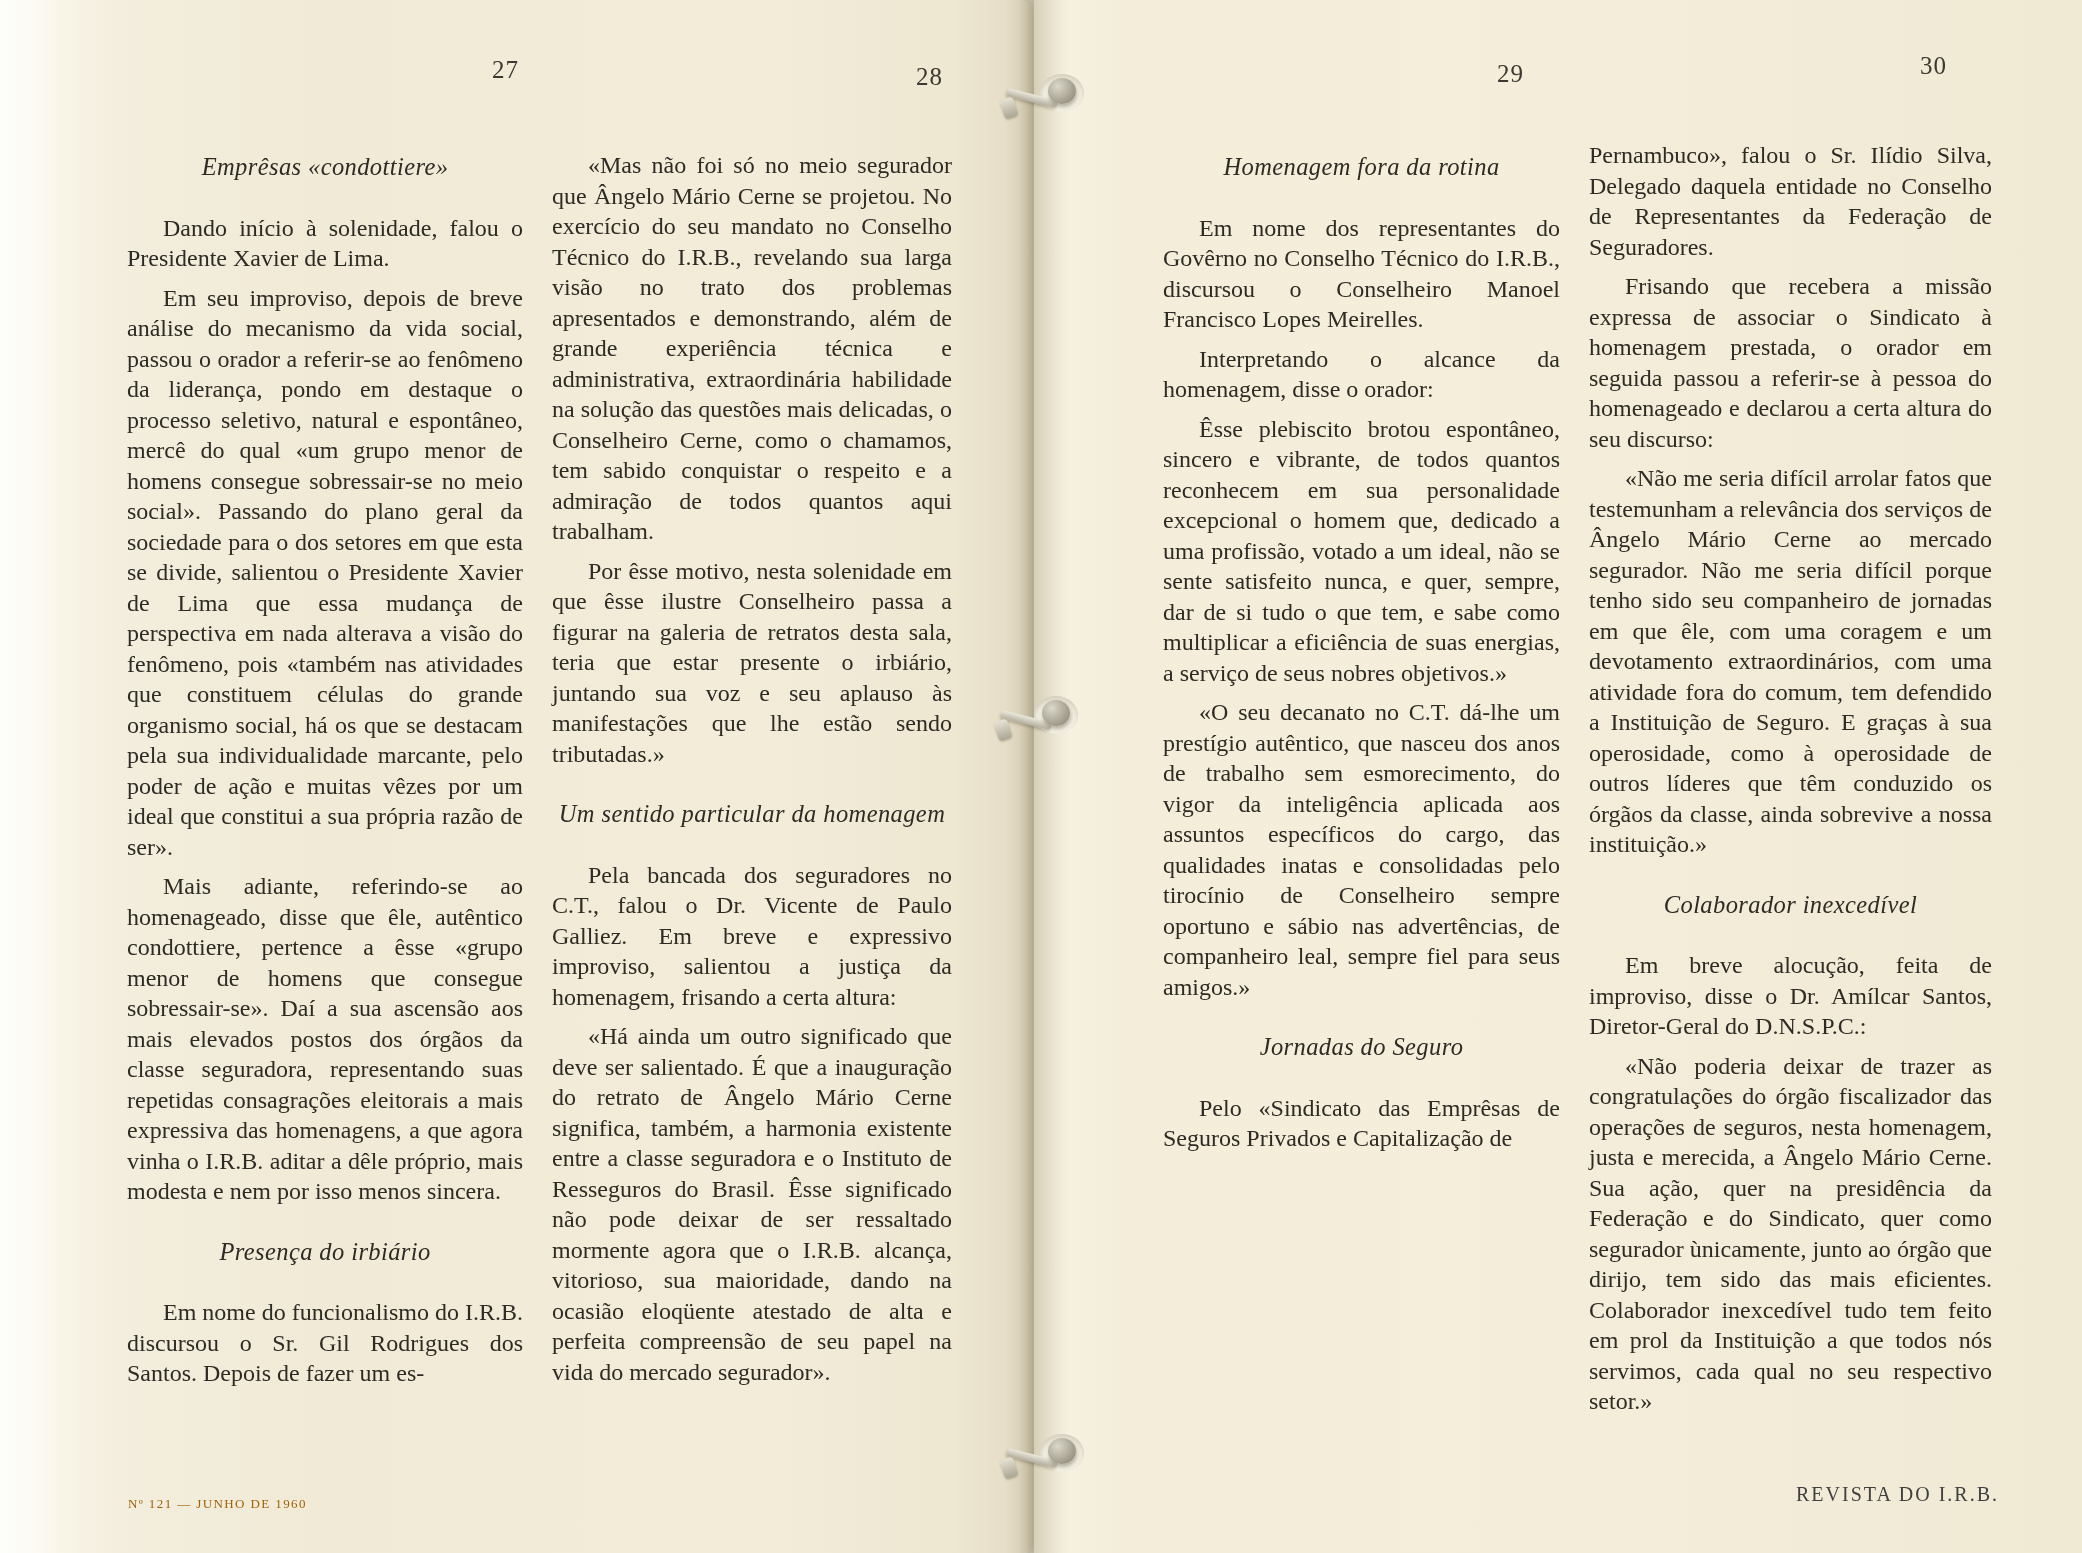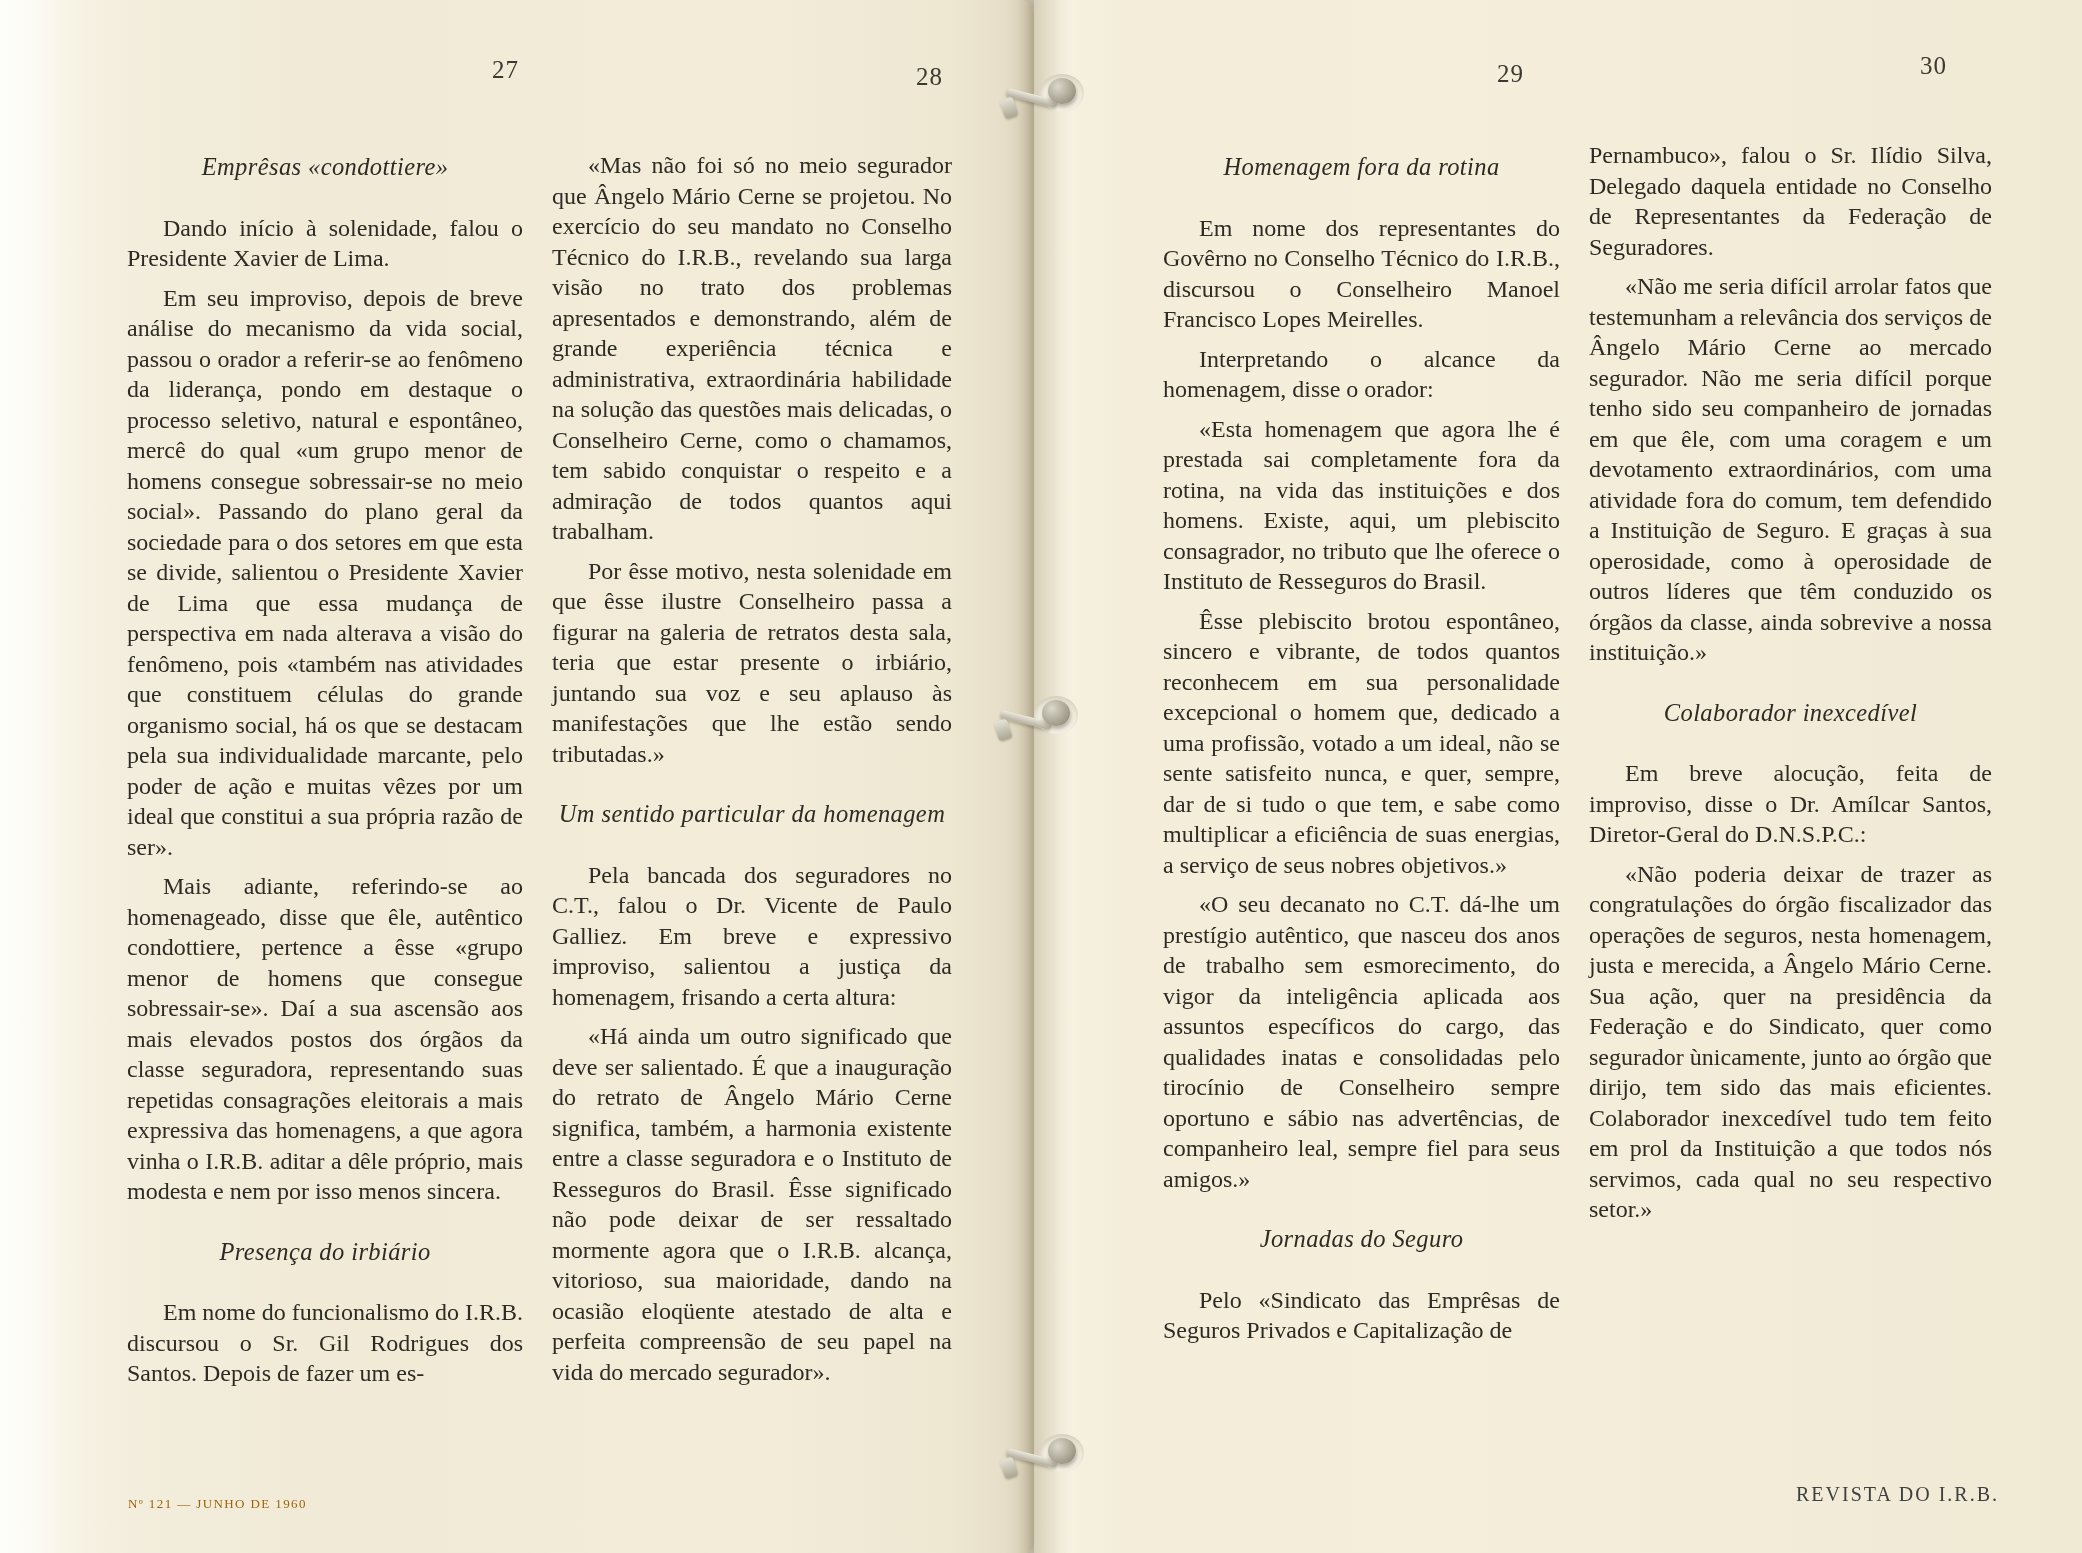--- a/index.html
+++ b/index.html
@@ -158,29 +158,29 @@
   <p class="para">Por êsse motivo, nesta solenidade em que êsse ilustre Conselheiro passa a figurar na galeria de retratos desta sala, teria que estar presente o irbiário, juntando sua voz e seu aplauso às manifestações que lhe estão sendo tributadas.»</p>
   <h3 class="subhead">Um sentido particular da homenagem</h3>
   <p class="para">Pela bancada dos seguradores no C.T., falou o Dr. Vicente de Paulo Galliez.  Em breve e expressivo improviso, salientou a justiça da homenagem, frisando a certa altura:</p>
   <p class="para">«Há ainda um outro significado que deve ser salientado.  É que a inauguração do retrato de Ângelo Mário Cerne significa, também, a harmonia existente entre a classe seguradora e o Instituto de Resseguros do Brasil. Êsse significado não pode deixar de ser ressaltado mormente agora que o I.R.B. alcança, vitorioso, sua maioridade, dando na ocasião eloqüente atestado de alta e perfeita compreensão de seu papel na vida do mercado segurador».</p>
 </div>
 
 <div class="col" id="col-29">
   <h3 class="subhead first">Homenagem fora da rotina</h3>
   <p class="para">Em nome dos representantes do Govêrno no Conselho Técnico do I.R.B., discursou o Conselheiro Manoel Francisco Lopes Meirelles.</p>
   <p class="para">Interpretando o alcance da homenagem, disse o orador:</p>
-  <p class="para">«Esta homenagem que agora lhe é prestada sai completamente fora da rotina, na vida das instituições e dos homens.  Existe, aqui, um plebiscito consagrador, no tributo que lhe oferece o Instituto de Resseguros do Brasil.</p>
   <p class="para">Êsse plebiscito brotou espontâneo, sincero e vibrante, de todos quantos reconhecem em sua personalidade excepcional o homem que, dedicado a uma profissão, votado a um ideal, não se sente satisfeito nunca, e quer, sempre, dar de si tudo o que tem, e sabe como multiplicar a eficiência de suas energias, a serviço de seus nobres objetivos.»</p>
   <p class="para">«O seu decanato no C.T. dá-lhe um prestígio autêntico, que nasceu dos anos de trabalho sem esmorecimento, do vigor da inteligência aplicada aos assuntos específicos do cargo, das qualidades inatas e consolidadas pelo tirocínio de Conselheiro sempre oportuno e sábio nas advertências, de companheiro leal, sempre fiel para seus amigos.»</p>
   <h3 class="subhead">Jornadas do Seguro</h3>
   <p class="para">Pelo «Sindicato das Emprêsas de Seguros Privados e Capitalização de</p>
 </div>
 
 <div class="col" id="col-30">
   <p class="para noindent">Pernambuco», falou o Sr. Ilídio Silva, Delegado daquela entidade no Conselho de Representantes da Federação de Seguradores.</p>
+  <p class="para">Frisando que recebera a missão expressa de associar o Sindicato à homenagem prestada, o orador em seguida passou a referir-se à pessoa do homenageado e declarou a certa altura do seu discurso:</p>
   <p class="para">«Não me seria difícil arrolar fatos que testemunham a relevância dos serviços de Ângelo Mário Cerne ao mercado segurador.  Não me seria difícil porque tenho sido seu companheiro de jornadas em que êle, com uma coragem e um devotamento extraordinários, com uma atividade fora do comum, tem defendido a Instituição de Seguro. E graças à sua operosidade, como à operosidade de outros líderes que têm conduzido os órgãos da classe, ainda sobrevive a nossa instituição.»</p>
   <h3 class="subhead">Colaborador inexcedível</h3>
   <p class="para">Em breve alocução, feita de improviso, disse o Dr. Amílcar Santos, Diretor-Geral do D.N.S.P.C.:</p>
   <p class="para">«Não poderia deixar de trazer as congratulações do órgão fiscalizador das operações de seguros, nesta homenagem, justa e merecida, a Ângelo Mário Cerne.  Sua ação, quer na presidência da Federação e do Sindicato, quer como segurador ùnicamente, junto ao órgão que dirijo, tem sido das mais eficientes.  Colaborador inexcedível tudo tem feito em prol da Instituição a que todos nós servimos, cada qual no seu respectivo setor.»</p>
 </div>
 
 <div class="footer" id="footer-issue">Nº 121 — JUNHO DE 1960</div>
 <div class="footer" id="footer-journal">REVISTA DO I.R.B.</div>
 
 </body></html>

